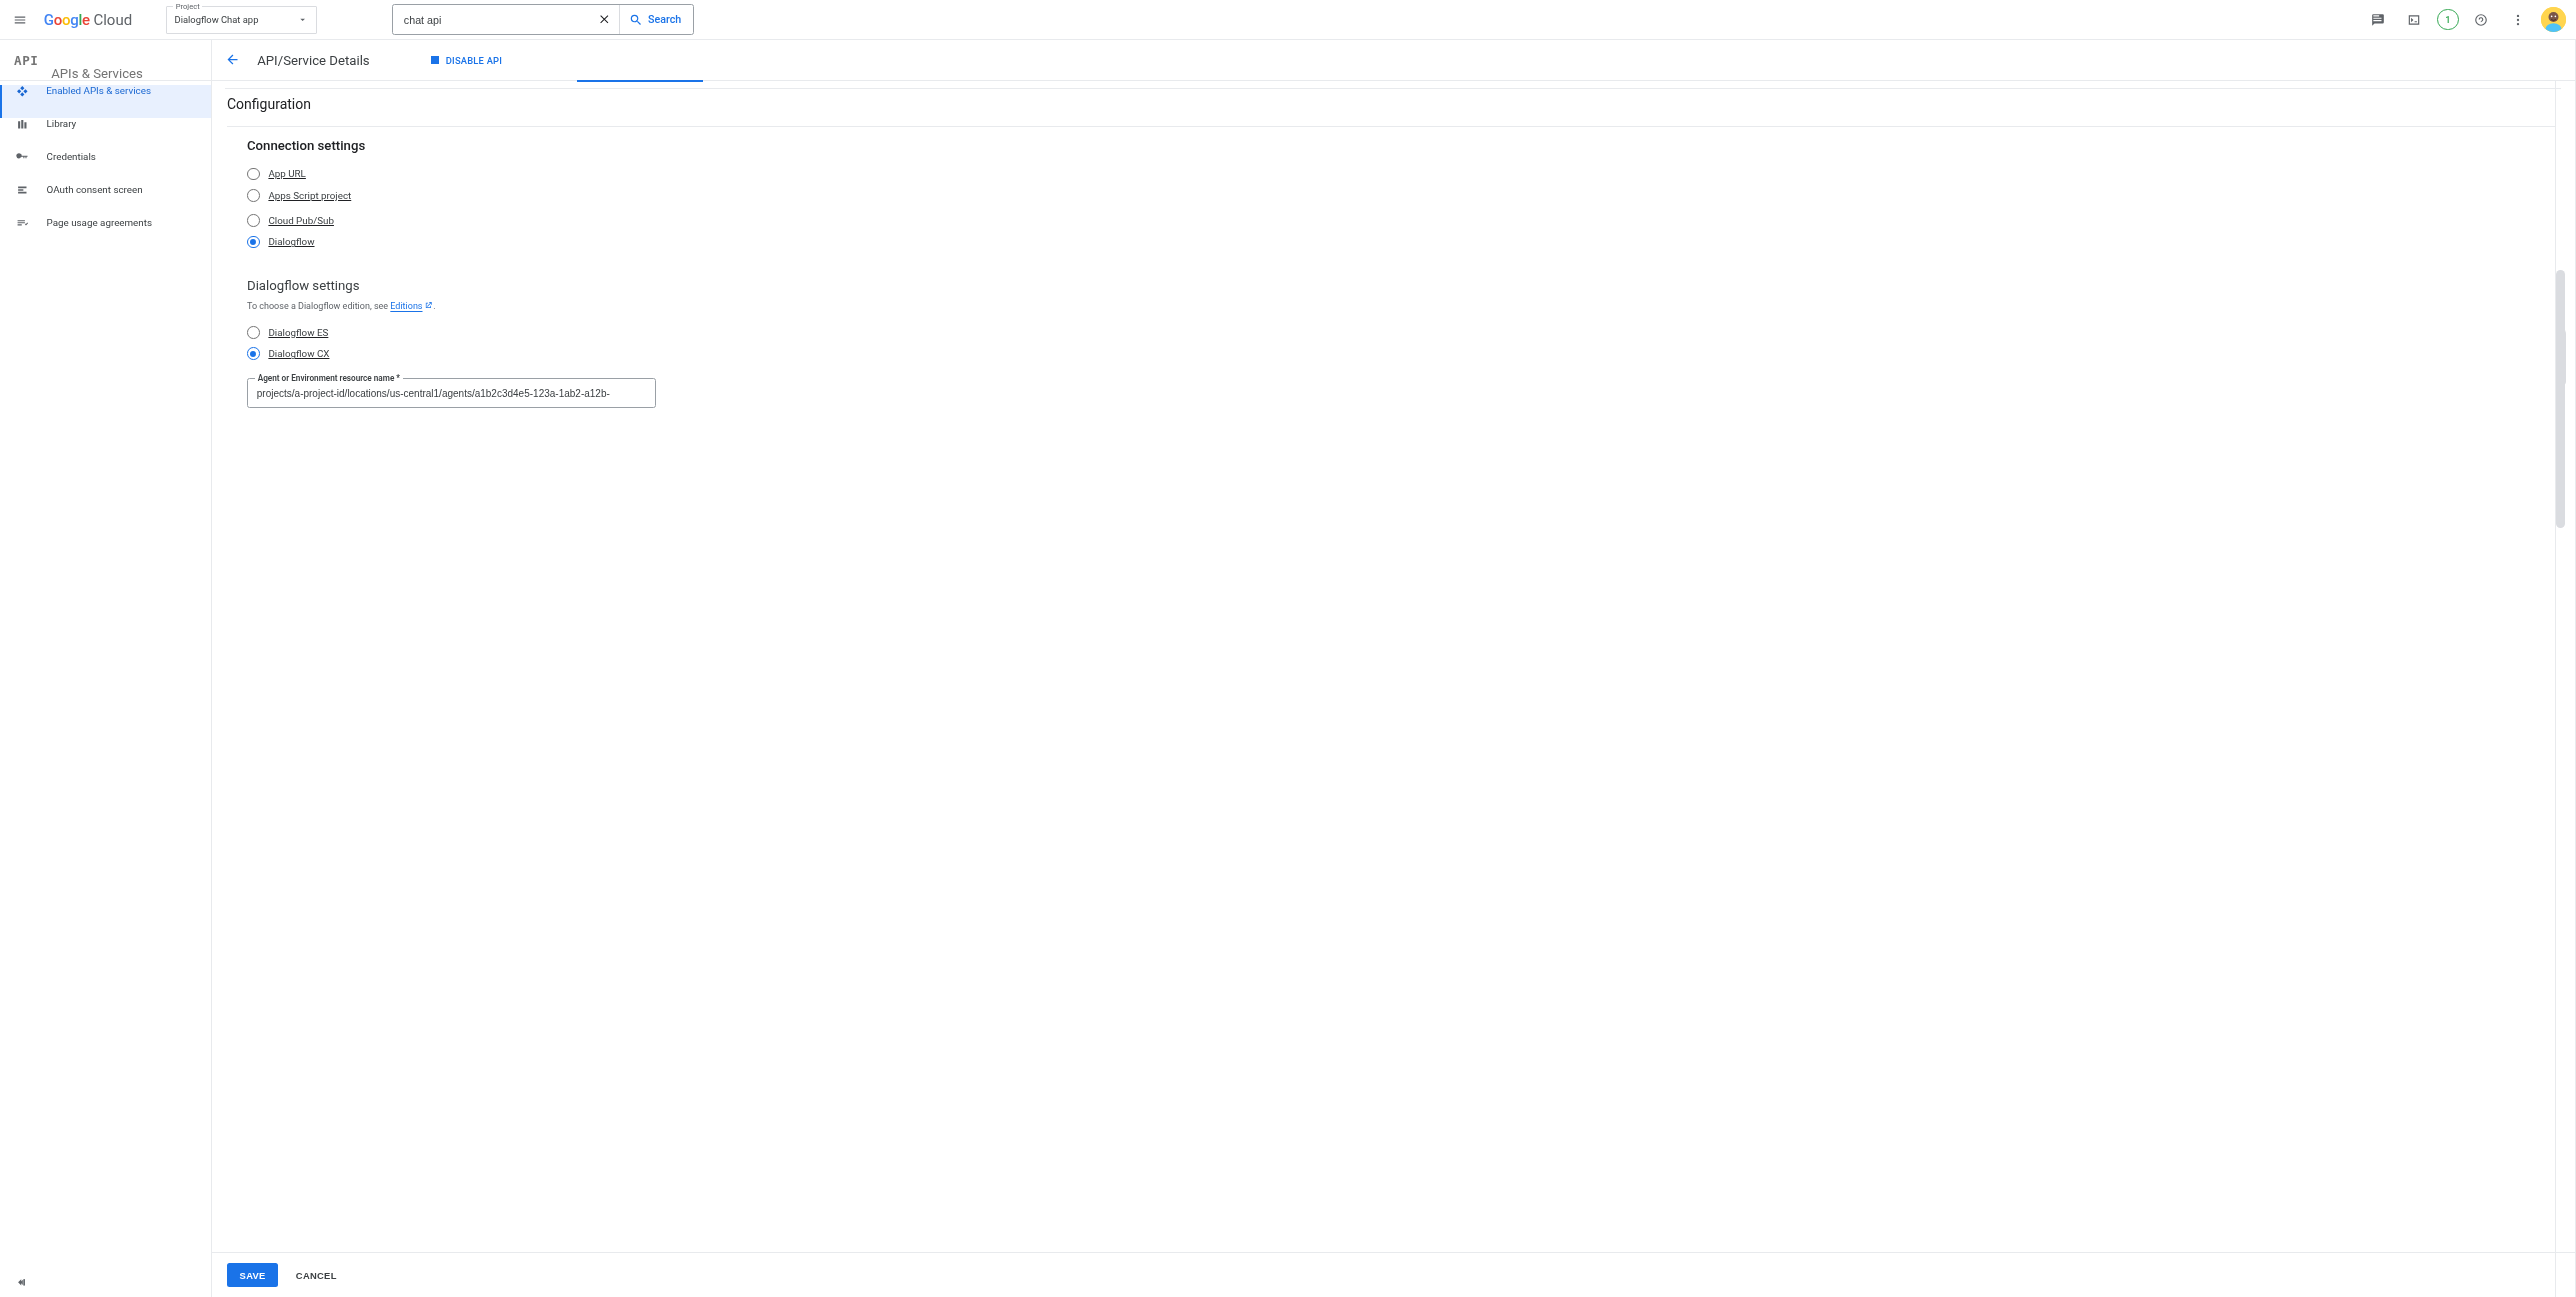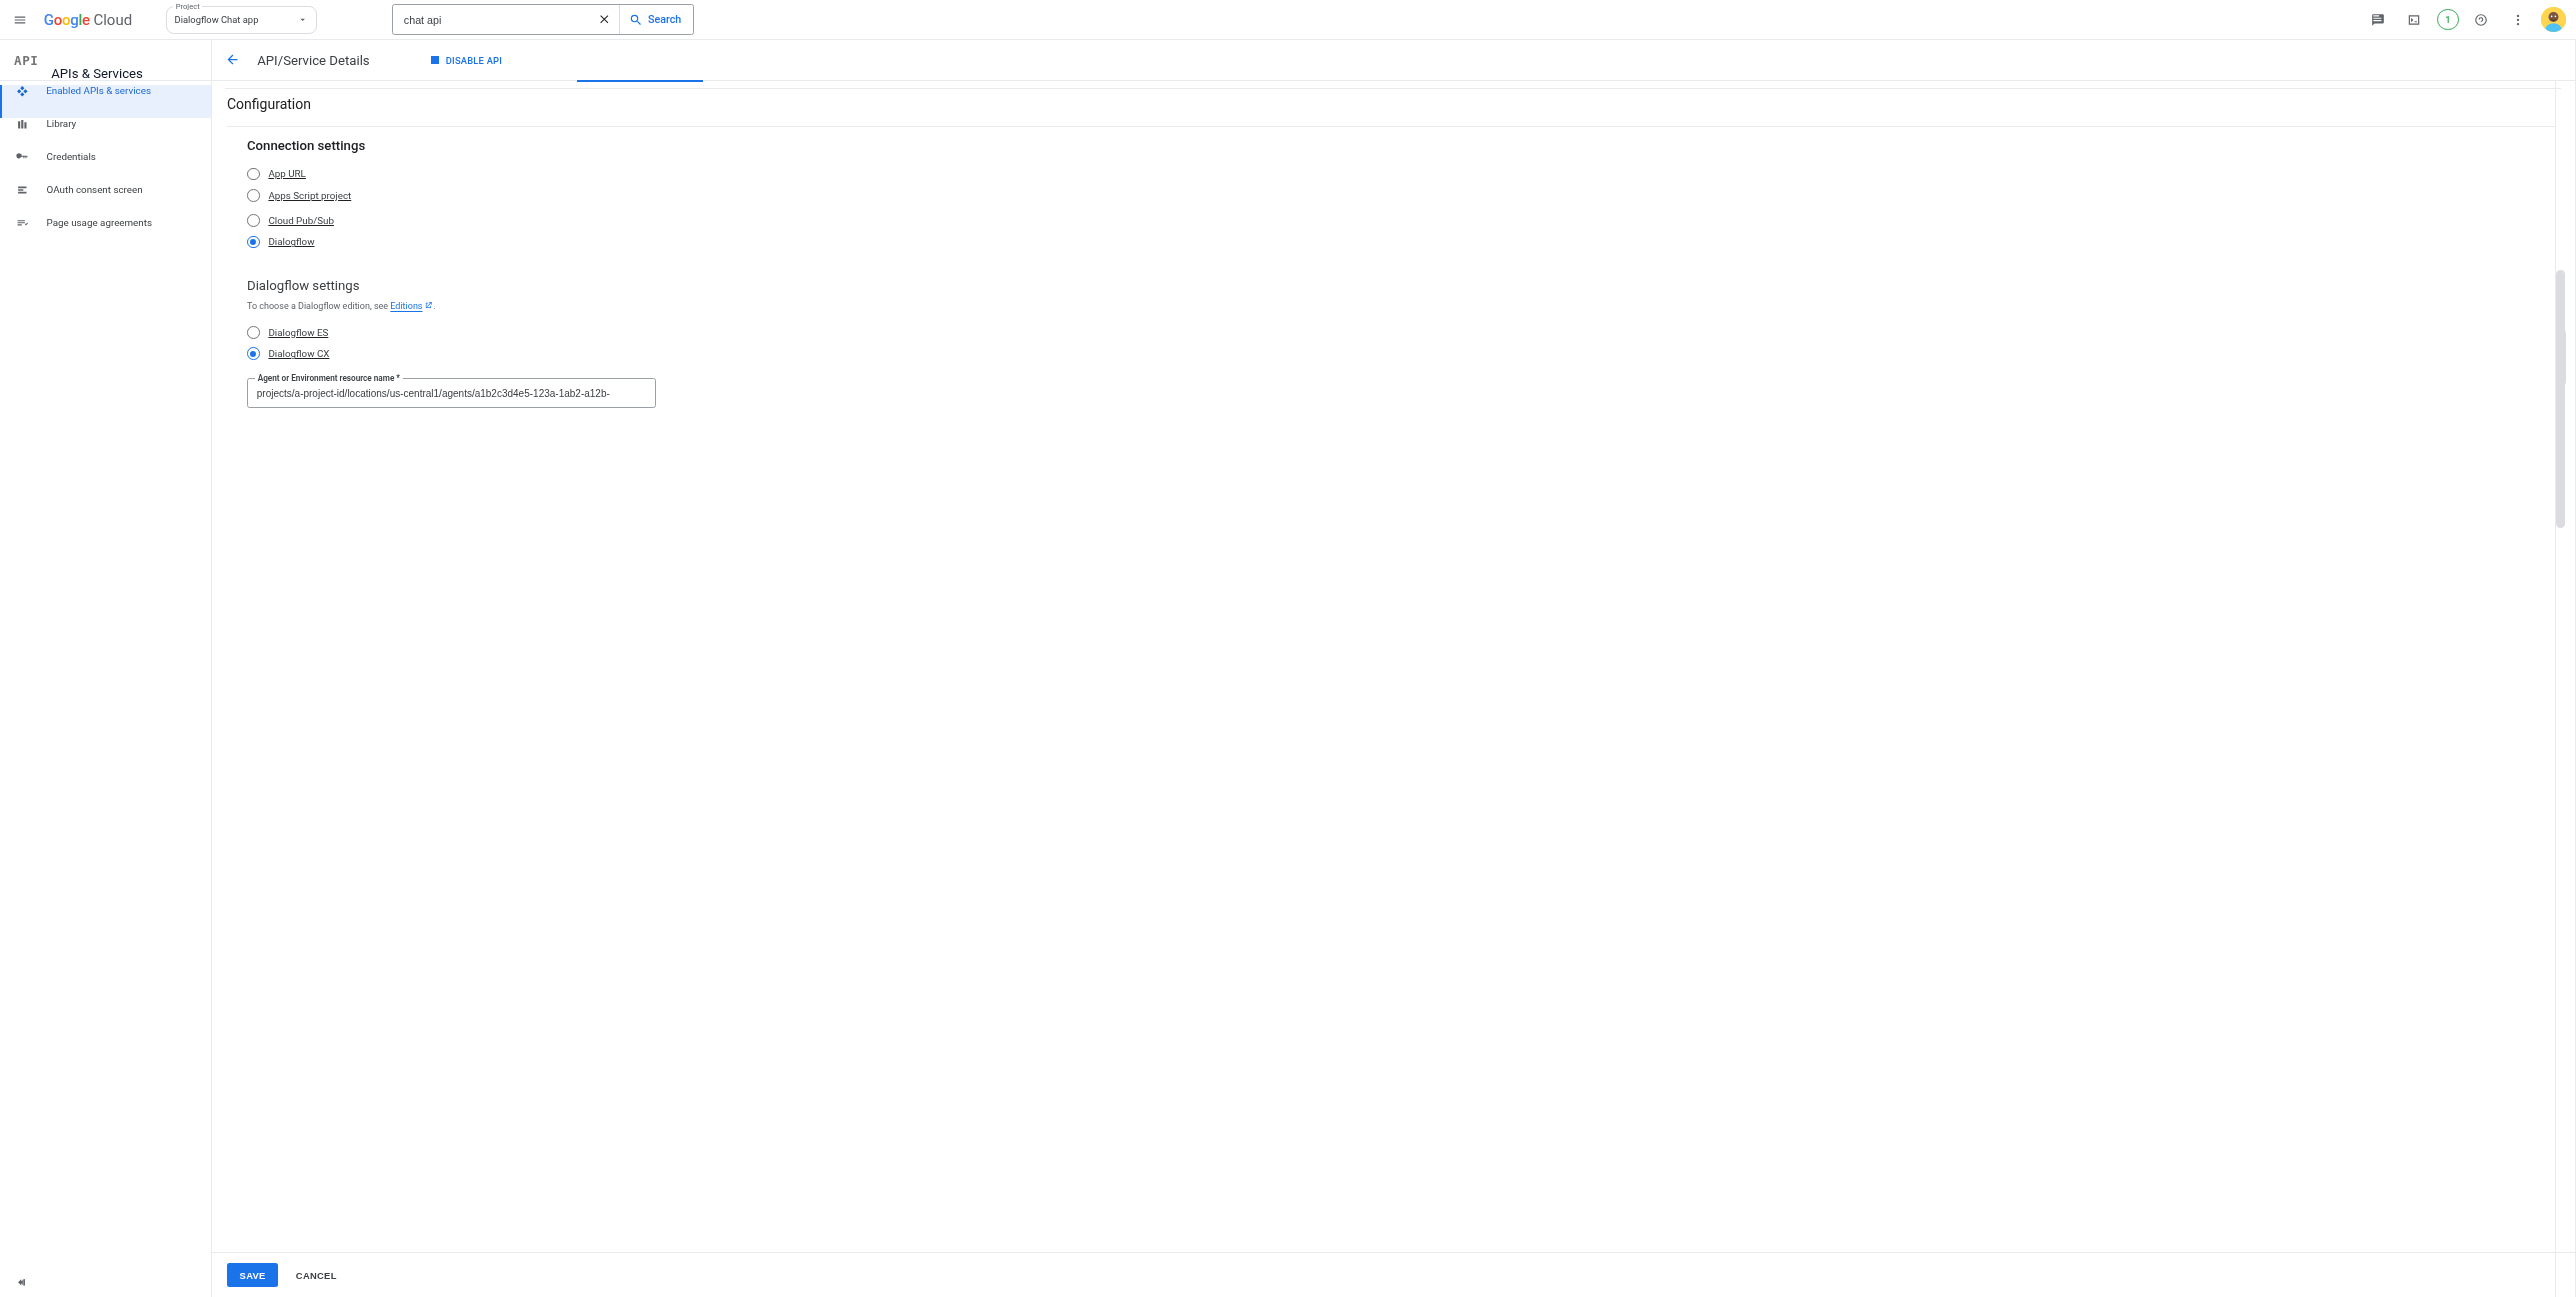--- a/index.html
+++ b/index.html
@@ -34,21 +34,21 @@
   .logo-google .g1{color:#4285f4;} .logo-google .g2{color:#ea4335;}
   .logo-google .g3{color:#fbbc05;} .logo-google .g4{color:#4285f4;}
   .logo-google .g5{color:#34a853;} .logo-google .g6{color:#ea4335;}
   .logo-cloud { font-size:15px; color:#5f6368; font-weight:400; margin-left:1.3px;}
 
   .project-picker {
     position: relative;
     width: 151px;
     height: 28px;
     border: 0.6px solid #dadce0;
-    border-radius: 8px;
+    border-radius: 1px;
     display:flex; align-items:center;
     padding: 0 7.6px;
     cursor:pointer;
   }
   .project-picker .float-label{
     position:absolute; top:-5px; left:6.3px;
     background:#fff; padding:0 2.5px;
     font-size:7.6px; color:#5f6368;
   }
   .project-picker .value{ font-size:9.4px; color:#3c4043; flex:1;}
@@ -138,21 +138,21 @@
     padding-left:14px;
     gap:12.6px;
   }
   .sidebar-title .api-mark{
     font-family:ui-monospace,monospace;
     font-weight:700;
     font-size:12.6px;
     color:#757575;
     letter-spacing:0.6px;
   }
-  .sidebar-title .txt{font-size:13.2px;color:#0f172a;margin-top:27px;}
+  .sidebar-title .txt{font-size:13.2px;color:#737373;margin-top:27px;}
 
   .nav{padding-top:3.8px;}
   .nav-item{
     display:flex;align-items:flex-start;
     height:33px;
     padding-left:16.4px;
     gap:17.6px;
     font-size:9.8px;color:#3c4043;
     cursor:pointer;
   }

